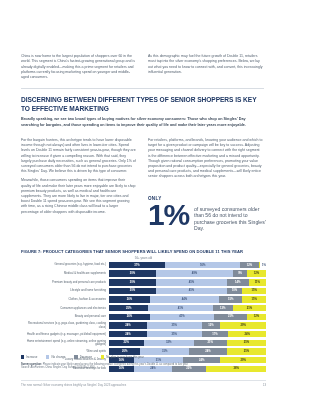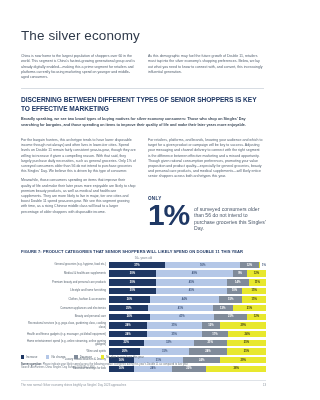--- a/index.html
+++ b/index.html
@@ -104,21 +104,20 @@
   
   .footrule { position: absolute; left: 21px; top: 380px; width: 245px; height: .6px; background: #dfe3e8; }
   .foot { position: absolute; left: 21px; top: 383px; width: 245px; display: flex; justify-content: space-between; }
   .foot span { font-size: 2.9px; color: #8b949e; }
 </style>
 </head>
 <body>
 
 <div class="page">
 
-  <h1 class="title">The silver economy</h1>
 
   <div class="intro">
     <div class="col">
       <p>China is now home to the largest population of shoppers over 60 in the world. This segment is China's fastest-growing generational group and is already digitally enabled—making this a prime segment for retailers and platforms currently focusing marketing spend on younger and middle-aged consumers.</p>
     </div>
     <div class="col">
       <p>As this demographic may fuel the future growth of Double 11, retailers must tap into the silver economy's shopping preferences. Below, we lay out what you need to know to connect with, and convert, this increasingly influential generation.</p>
     </div>
   </div>
 

